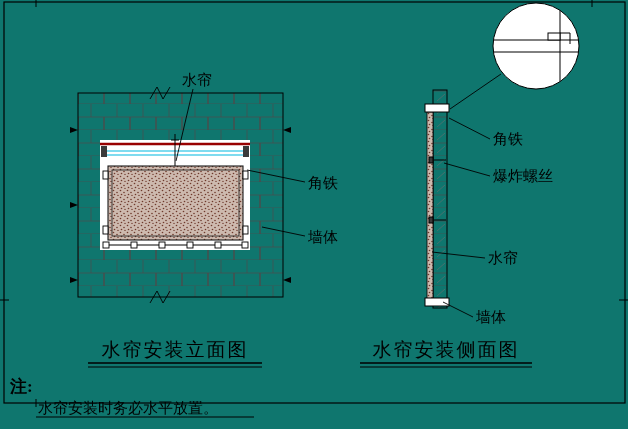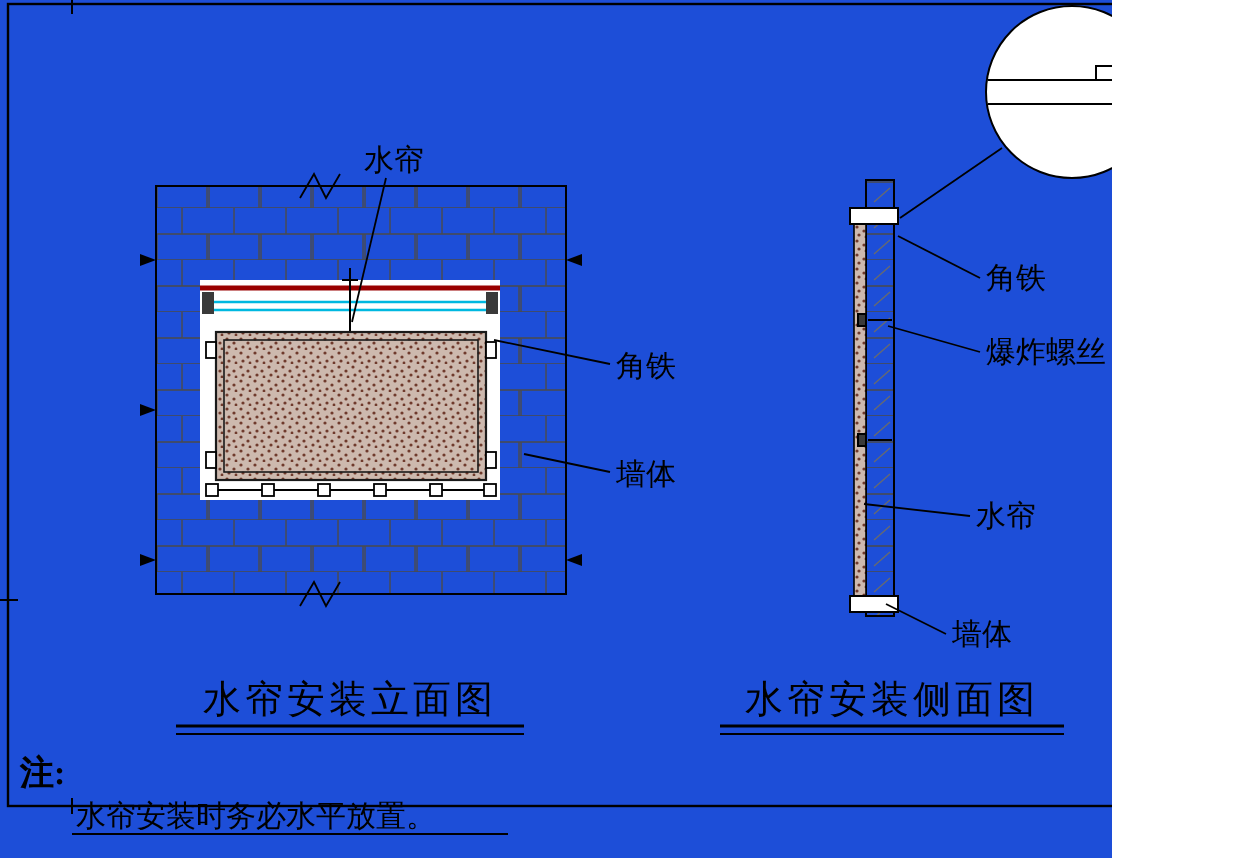--- a/index.html
+++ b/index.html
@@ -1,19 +1,19 @@
 <!DOCTYPE html>
 <html><head>
 <meta charset="utf-8">
 <style>
   html,body{margin:0;padding:0;background:#ffffff;}
   .page{
     position:relative;
-    width:556px;height:429px;
-    background:#1d4ed8;
+    width:628px;height:429px;
+    background:#0f766e;
     overflow:hidden;
     font-family:"Liberation Serif", serif;
   }
   svg{position:absolute;top:0;left:0;}
   text{fill:#000000;}
   .lbl{font-size:15px;font-family:"Liberation Serif", serif;}
   .ttl{font-size:19px;font-family:"Liberation Serif", serif;letter-spacing:2px;}
   .note-lbl{font-size:17px;font-weight:bold;font-family:"Liberation Serif", serif;}
   .note-txt{font-size:15px;font-family:"Liberation Serif", serif;}
 </style>

